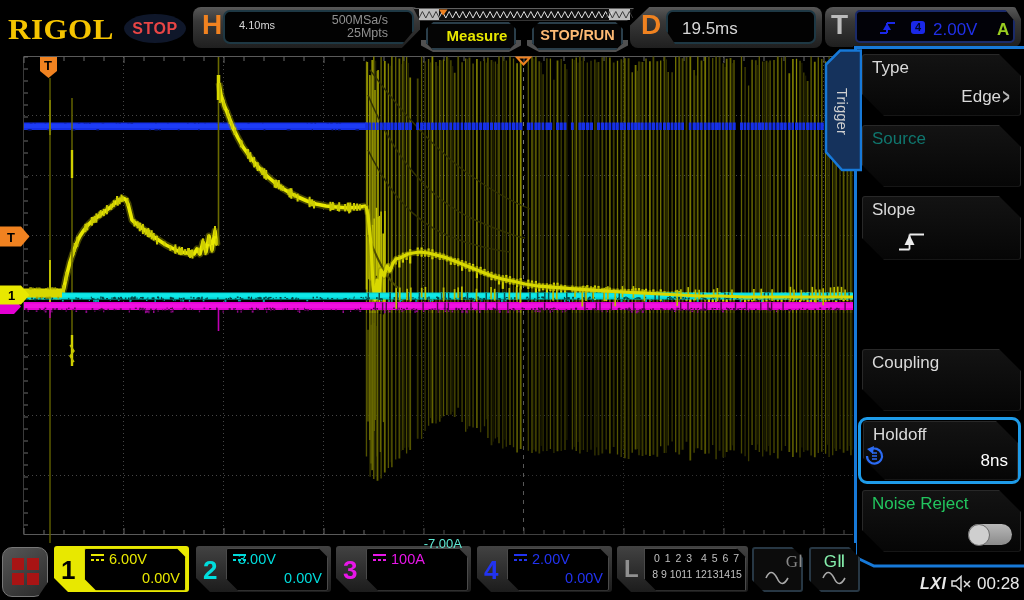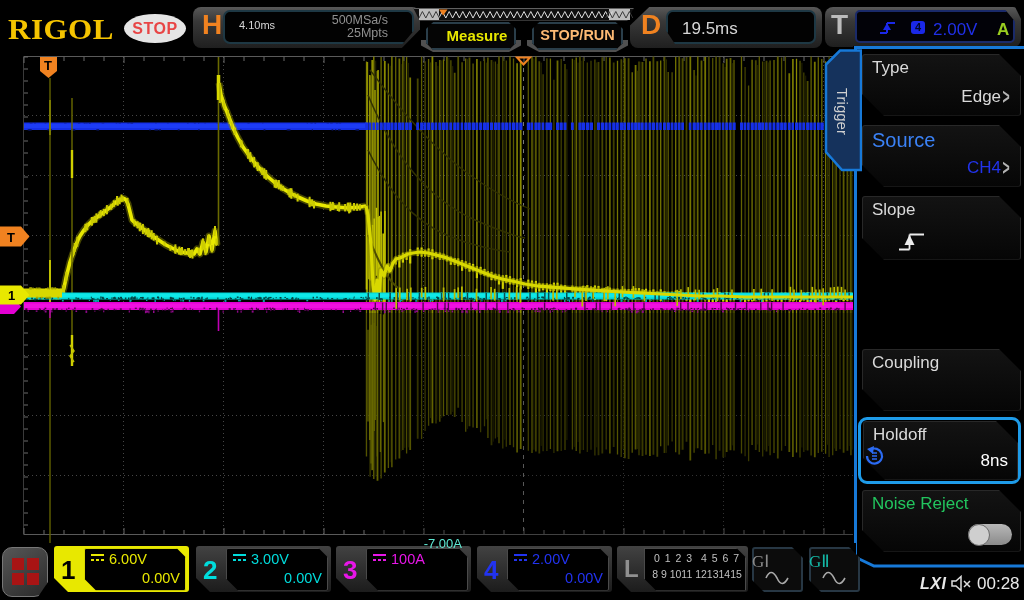--- a/index.html
+++ b/index.html
@@ -1683,21 +1683,21 @@
       <text x="8" y="300" font-family="Liberation Sans, sans-serif" font-size="13" font-weight="bold" fill="#000">1</text>
       <polygon points="0,226.5 21,226.5 29.5,236.5 21,246.5 0,246.5" fill="#f08220"></polygon>
       <text x="7" y="241.5" font-family="Liberation Sans, sans-serif" font-size="13" font-weight="bold" fill="#000">T</text>
       <polygon points="40,57 57,57 57,71 48.5,78 40,71" fill="#f08220"></polygon>
       <text x="44" y="70" font-family="Liberation Sans, sans-serif" font-size="13" font-weight="bold" fill="#000">T</text>
       <polygon points="517,57.5 530,57.5 523.5,64.5" fill="none" stroke="#f08220" stroke-width="2"></polygon>
     </svg>
 
 <div class="abs" style="left:0;top:0;width:1024px;height:55px;background:#000"></div>
 <div class="abs" style="left:8px;top:12px;font-family:'Liberation Serif',serif;font-weight:bold;font-size:31px;color:#f5c400;letter-spacing:0.5px;transform:scaleY(0.92)">RIGOL</div>
-<div class="abs" style="left:124px;top:14px;width:62px;height:29px;background:#e5e5e5;border-radius:50%;text-align:center;line-height:29px;font-size:16px;font-weight:bold;color:#e84545;letter-spacing:0.5px">STOP</div>
+<div class="abs" style="left:124px;top:14px;width:62px;height:29px;background:#0f172a;border-radius:50%;text-align:center;line-height:29px;font-size:16px;font-weight:bold;color:#e84545;letter-spacing:0.5px">STOP</div>
 
 <div class="abs grad" style="left:193px;top:7px;width:227px;height:41px;border-radius:8px;clip-path:polygon(0 0,100% 0,100% 55%,92% 100%,0 100%)"></div>
 <div class="abs" style="left:202px;top:9px;font-size:28px;font-weight:bold;color:#f08220">H</div>
 <div class="abs inbox" style="left:223px;top:10px;width:191px;height:34px;clip-path:polygon(0 0,100% 0,100% 60%,94% 100%,0 100%)"></div>
 <div class="abs" style="left:239px;top:19px;font-size:11px;color:#d6d6d6">4.10ms</div>
 <div class="abs" style="left:300px;top:12.5px;width:88px;font-size:12.5px;color:#909090;text-align:right">500MSa/s</div>
 <div class="abs" style="left:300px;top:26px;width:88px;font-size:12.5px;color:#909090;text-align:right">25Mpts</div>
 
 <div class="abs" style="left:413px;top:7.5px;width:221px;height:13px;background:#101010;border:1px solid #606060;clip-path:polygon(0 0,100% 0,97% 100%,3% 100%)"></div>
 <div class="abs" style="left:419px;top:9px;width:20px;height:10.5px;background:#bcbcbc"></div>
@@ -1739,22 +1739,21 @@
       <path d="M5,7 L24,16 L174,16" stroke="#1779d8" stroke-width="3" fill="none"></path>
     </svg>
     <svg class="abs" style="left:820px;top:45px" width="42" height="130">
       <polygon points="6,19.5 20,5.5 41,5.5 41,125 22,125 6,107" fill="#15325c" stroke="#1779d8" stroke-width="2.5"></polygon>
     </svg>
     <div class="abs" style="left:833px;top:68px;width:18px;height:86px;color:#d0d0d0;font-size:15px;writing-mode:vertical-rl;text-align:center">Trigger</div>
     <div class="abs" style="left:862px;top:54px;width:159px;height:62px;background:linear-gradient(180deg,#131313,#060606);border:1px solid #282828;border-bottom-color:#161616;clip-path:polygon(0 0,137px 0,159px 22px,159px 62px,22px 62px,0 40px);border-radius:3px"></div>
     <div class="abs" style="left:872px;top:58px;font-size:17px;color:#dadada">Type</div>
     <div class="abs" style="left:862px;top:87px;width:149px;text-align:right;font-size:17px;color:#dadada">Edge<span style="font-weight:bold;color:#b4b4b4;font-size:17px;display:inline-block;transform:scale(0.72,1.25);vertical-align:-1px">&gt;</span></div>
     <div class="abs" style="left:862px;top:125px;width:159px;height:62px;background:linear-gradient(180deg,#131313,#060606);border:1px solid #282828;border-bottom-color:#161616;clip-path:polygon(0 0,137px 0,159px 22px,159px 62px,22px 62px,0 40px);border-radius:3px"></div>
-    <div class="abs" style="left:872px;top:129px;font-size:20px;color:#3b82f6">Source</div>
-    <div class="abs" style="left:862px;top:158px;width:149px;text-align:right;font-size:17px;color:#dadada"><span style="color:#2233eb">CH4</span><span style="font-weight:bold;color:#b4b4b4;font-size:17px;display:inline-block;transform:scale(0.72,1.25);vertical-align:-1px">&gt;</span></div>
+    <div class="abs" style="left:872px;top:129px;font-size:17px;color:#0f766e">Source</div>
     <div class="abs" style="left:862px;top:196px;width:159px;height:64px;background:linear-gradient(180deg,#131313,#060606);border:1px solid #282828;border-bottom-color:#161616;clip-path:polygon(0 0,137px 0,159px 22px,159px 64px,22px 64px,0 42px);border-radius:3px"></div>
     <div class="abs" style="left:872px;top:200px;font-size:17px;color:#dadada">Slope</div>
     <svg class="abs" style="left:897px;top:229px" width="30" height="24" viewBox="0 0 30 24">
       <path d="M2,20.5 h10.5 M12.5,20.5 v-15 M12.5,5.5 h14.5" stroke="#ececec" stroke-width="1.8" fill="none"></path>
       <polygon points="7.5,16 17.5,16 12.5,5.8" fill="#ececec"></polygon>
     </svg>
     <div class="abs" style="left:862px;top:349px;width:159px;height:62px;background:linear-gradient(180deg,#131313,#060606);border:1px solid #282828;border-bottom-color:#161616;clip-path:polygon(0 0,137px 0,159px 22px,159px 62px,22px 62px,0 40px);border-radius:3px"></div>
     <div class="abs" style="left:872px;top:353px;font-size:17px;color:#dadada">Coupling</div>
     <div class="abs" style="left:858px;top:417px;width:163px;height:67px;border:3px solid #1e9be8;border-radius:9px;background:#000"></div>
     <div class="abs" style="left:863px;top:421px;width:155px;height:59px;background:linear-gradient(180deg,#131313,#060606);border:1px solid #282828;border-bottom-color:#161616;clip-path:polygon(0 0,133px 0,155px 22px,155px 59px,22px 59px,0 37px);border-radius:3px"></div>
@@ -1793,21 +1792,21 @@
     </svg>
     <div class="abs" style="left:109px;top:550.5px;font-size:14.5px;color:#e8e800">6.00V</div>
     <div class="abs" style="left:84px;top:570px;width:96px;text-align:right;font-size:14.5px;color:#e8e800">0.00V</div>
     <div class="abs" style="left:196px;top:546px;width:135px;height:46px;background:linear-gradient(180deg,#424242,#1c1c1c);border-radius:3px;clip-path:polygon(0 0,100% 0,100% 100%,14px 100%,0 calc(100% - 14px))"></div>
     <div class="abs" style="left:226px;top:547.5px;width:102px;height:43px;background:#000;border:1.5px solid #4a4a4a;clip-path:polygon(0 0,calc(100% - 10px) 0,100% 10px,100% 100%,12px 100%,0 calc(100% - 12px));border-radius:2px"></div>
     <div class="abs" style="left:203px;top:555px;font-size:26px;font-weight:bold;color:#00dcdc">2</div>
     <svg class="abs" style="left:232px;top:553px" width="15" height="9" viewBox="0 0 15 9">
       <path d="M1,2 h13" stroke="#00dcdc" stroke-width="2"></path>
       <path d="M1,7 h3 M6,7 h3 M11,7 h3" stroke="#00dcdc" stroke-width="2"></path>
     </svg>
-    <div class="abs" style="left:251px;top:550.5px;font-size:14.5px;color:#00dcdc">3.00V</div>
+    <div class="abs" style="left:238px;top:550.5px;font-size:14.5px;color:#00dcdc">3.00V</div>
     <div class="abs" style="left:226px;top:570px;width:96px;text-align:right;font-size:14.5px;color:#00dcdc">0.00V</div>
     <div class="abs" style="left:336px;top:546px;width:135px;height:46px;background:linear-gradient(180deg,#424242,#1c1c1c);border-radius:3px;clip-path:polygon(0 0,100% 0,100% 100%,14px 100%,0 calc(100% - 14px))"></div>
     <div class="abs" style="left:366px;top:547.5px;width:102px;height:43px;background:#000;border:1.5px solid #4a4a4a;clip-path:polygon(0 0,calc(100% - 10px) 0,100% 10px,100% 100%,12px 100%,0 calc(100% - 12px));border-radius:2px"></div>
     <div class="abs" style="left:343px;top:555px;font-size:26px;font-weight:bold;color:#e816e8">3</div>
     <svg class="abs" style="left:372px;top:553px" width="15" height="9" viewBox="0 0 15 9">
       <path d="M1,2 h13" stroke="#e816e8" stroke-width="2"></path>
       <path d="M1,7 h3 M6,7 h3 M11,7 h3" stroke="#e816e8" stroke-width="2"></path>
     </svg>
     <div class="abs" style="left:391px;top:550.5px;font-size:14.5px;color:#e816e8">100A</div>
     <div class="abs" style="left:366px;top:536px;width:96px;text-align:right;font-size:13px;color:#5eead4">-7.00A</div>
@@ -1819,21 +1818,21 @@
       <path d="M1,7 h3 M6,7 h3 M11,7 h3" stroke="#2233f0" stroke-width="2"></path>
     </svg>
     <div class="abs" style="left:532px;top:550.5px;font-size:14.5px;color:#2233f0">2.00V</div>
     <div class="abs" style="left:507px;top:570px;width:96px;text-align:right;font-size:14.5px;color:#2233f0">0.00V</div>
     <div class="abs" style="left:617px;top:546px;width:131px;height:46px;background:linear-gradient(180deg,#424242,#1c1c1c);border-radius:3px;clip-path:polygon(0 0,100% 0,100% 100%,14px 100%,0 calc(100% - 14px))"></div>
     <div class="abs" style="left:644px;top:547.5px;width:102px;height:43px;background:#000;border:1px solid #4a4a4a;clip-path:polygon(0 0,calc(100% - 10px) 0,100% 10px,100% 100%,12px 100%,0 calc(100% - 12px))"></div>
     <div class="abs" style="left:624px;top:555px;font-size:24px;font-weight:bold;color:#909090">L</div>
     <div class="abs" style="left:652px;top:552px;width:90px;text-align:center;font-size:10.5px;color:#c0c0c0;letter-spacing:1px">0 1 2 3&nbsp; 4 5 6 7</div>
     <div class="abs" style="left:652px;top:568px;width:90px;text-align:center;font-size:10.5px;color:#c0c0c0">8 9 1011 12131415</div>
     <div class="abs" style="left:752px;top:547px;width:51px;height:45px;background:#0c0c0c;border:2px solid #273744;border-radius:3px;clip-path:polygon(0 0,calc(100% - 11px) 0,100% 11px,100% 100%,12px 100%,0 calc(100% - 12px))"></div>
-    <div class="abs" style="left:752px;top:551px;width:51px;text-align:left;font-family:'Liberation Serif',serif;font-size:17px;color:#8a8a8a">GⅠ</div>
+    <div class="abs" style="left:752px;top:551px;width:51px;text-align:right;font-family:'Liberation Serif',serif;font-size:17px;color:#8a8a8a">GⅠ</div>
     <svg class="abs" style="left:765px;top:571px" width="24" height="14" viewBox="0 0 24 14">
       <path d="M1,7 q5,-11 11,0 q5,11 11,0" stroke="#aaa" stroke-width="1.6" fill="none"></path>
     </svg>
     <div class="abs" style="left:809px;top:547px;width:51px;height:45px;background:#0c0c0c;border:2px solid #273744;border-radius:3px;clip-path:polygon(0 0,calc(100% - 11px) 0,100% 11px,100% 100%,12px 100%,0 calc(100% - 12px))"></div>
-    <div class="abs" style="left:809px;top:551px;width:51px;text-align:left;font-family:Liberation Serif, serif;font-size:17px;color:#14b8a6">GⅡ</div>
+    <div class="abs" style="left:809px;top:551px;width:51px;text-align:center;font-family:Liberation Sans, sans-serif;font-size:17px;color:#86efac">GⅡ</div>
     <svg class="abs" style="left:822px;top:571px" width="24" height="14" viewBox="0 0 24 14">
       <path d="M1,7 q5,-11 11,0 q5,11 11,0" stroke="#aaa" stroke-width="1.6" fill="none"></path>
     </svg>
   </div>
 </body></html>

